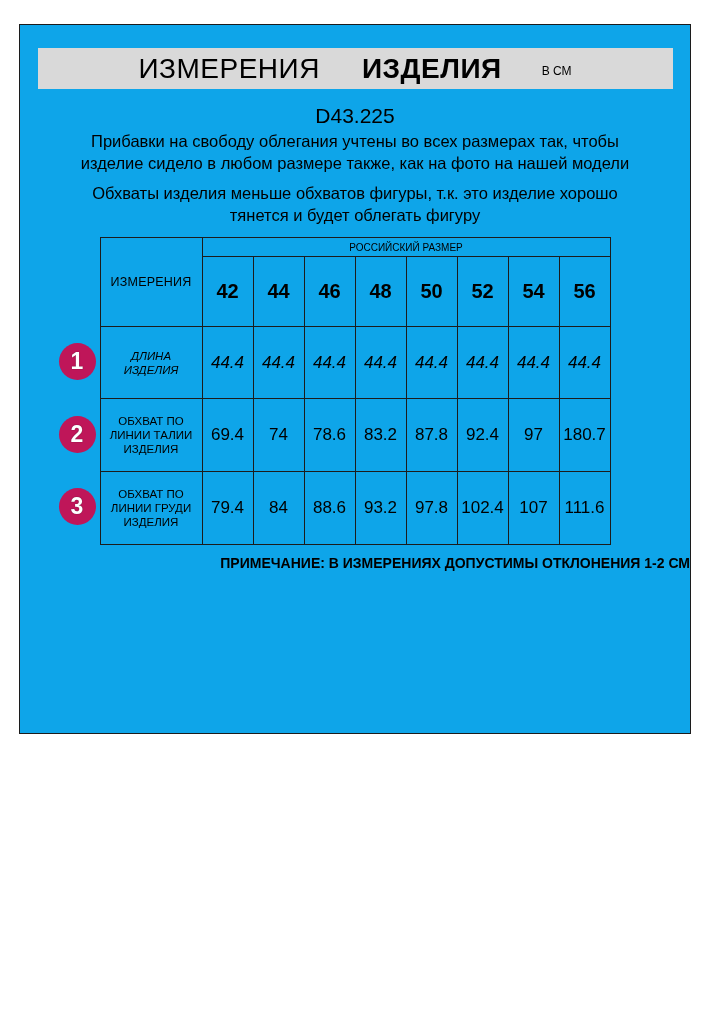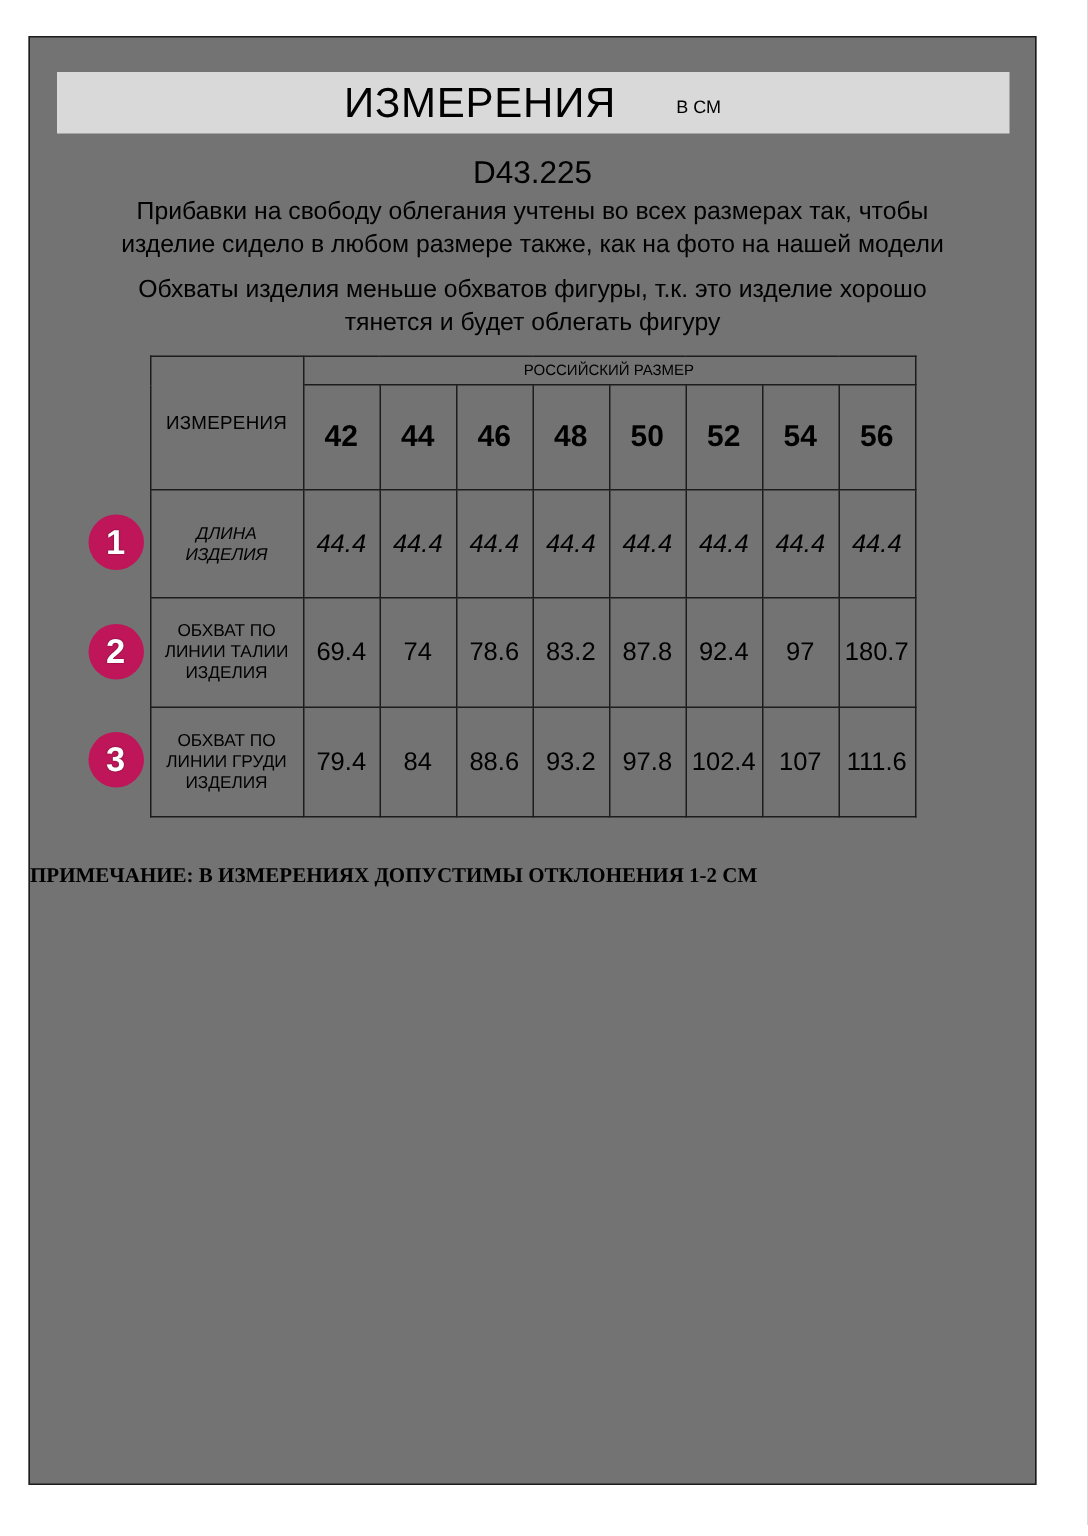--- a/index.html
+++ b/index.html
@@ -5,23 +5,23 @@
   * { margin: 0; padding: 0; box-sizing: border-box; }
   html, body {
     width: 725px; height: 1024px;
     background: #ffffff;
     font-family: "Liberation Sans", sans-serif;
     color: #000;
   }
   .sheet {
     position: absolute;
     left: 19px; top: 24px;
-    width: 672px; height: 966px;
+    width: 672px; height: 710px;
     border: 1.6px solid #1c1c1c;
-    background: #737373;
+    background: #0ea5e9;
   }
   
   .title-band {
     margin: 23px auto 0;
     width: 635px; height: 41px;
     background: #d9d9d9;
     display: flex;
     align-items: center;
     justify-content: center;
     gap: 0;
@@ -101,34 +101,34 @@
     display: flex;
     align-items: center;
     justify-content: center;
     text-shadow: 0 0 1px #3a0a22;
   }
   .b1 { top: 106px; }
   .b2 { top: 179px; }
   .b3 { top: 251px; }
   
   .note {
-    margin-top: 32px;
-    text-align: left;
+    margin-top: 10px;
+    text-align: right;
     font-size: 14px;
     font-weight: bold;
-    font-family: Liberation Serif, serif;
   }
 </style>
 </head>
 <body>
 
 <div class="sheet">
 
   <div class="title-band">
     <span class="t-reg">ИЗМЕРЕНИЯ</span>
+    <span class="t-bold">ИЗДЕЛИЯ</span>
     <span class="t-units">В СМ</span>
   </div>
 
   <div class="model-code">D43.225</div>
 
   <p class="intro p1">Прибавки на свободу облегания учтены во всех размерах так, чтобы изделие сидело в любом размере также, как на фото на нашей модели</p>
   <p class="intro p2">Обхваты изделия меньше обхватов фигуры, т.к. это изделие хорошо тянется и будет облегать фигуру</p>
 
   <div class="table-wrap">
 

